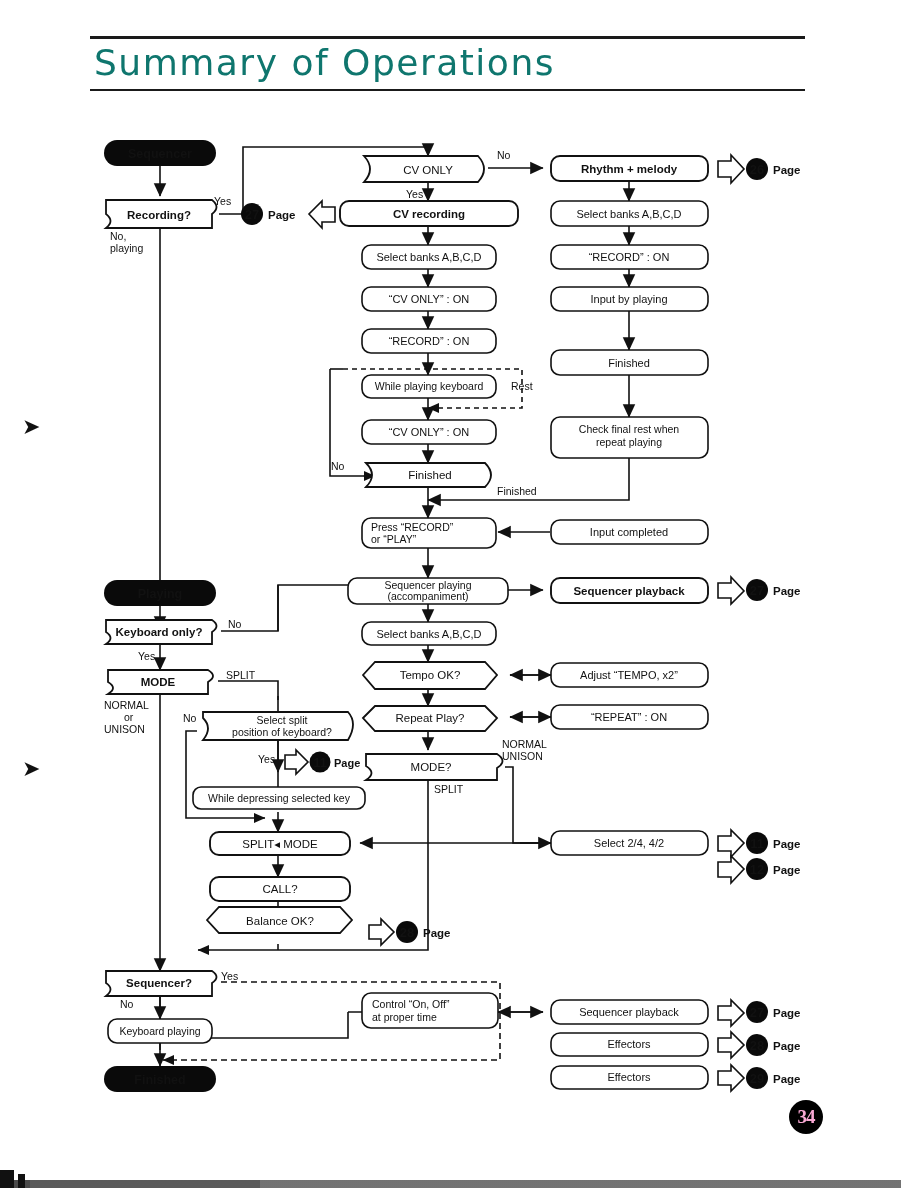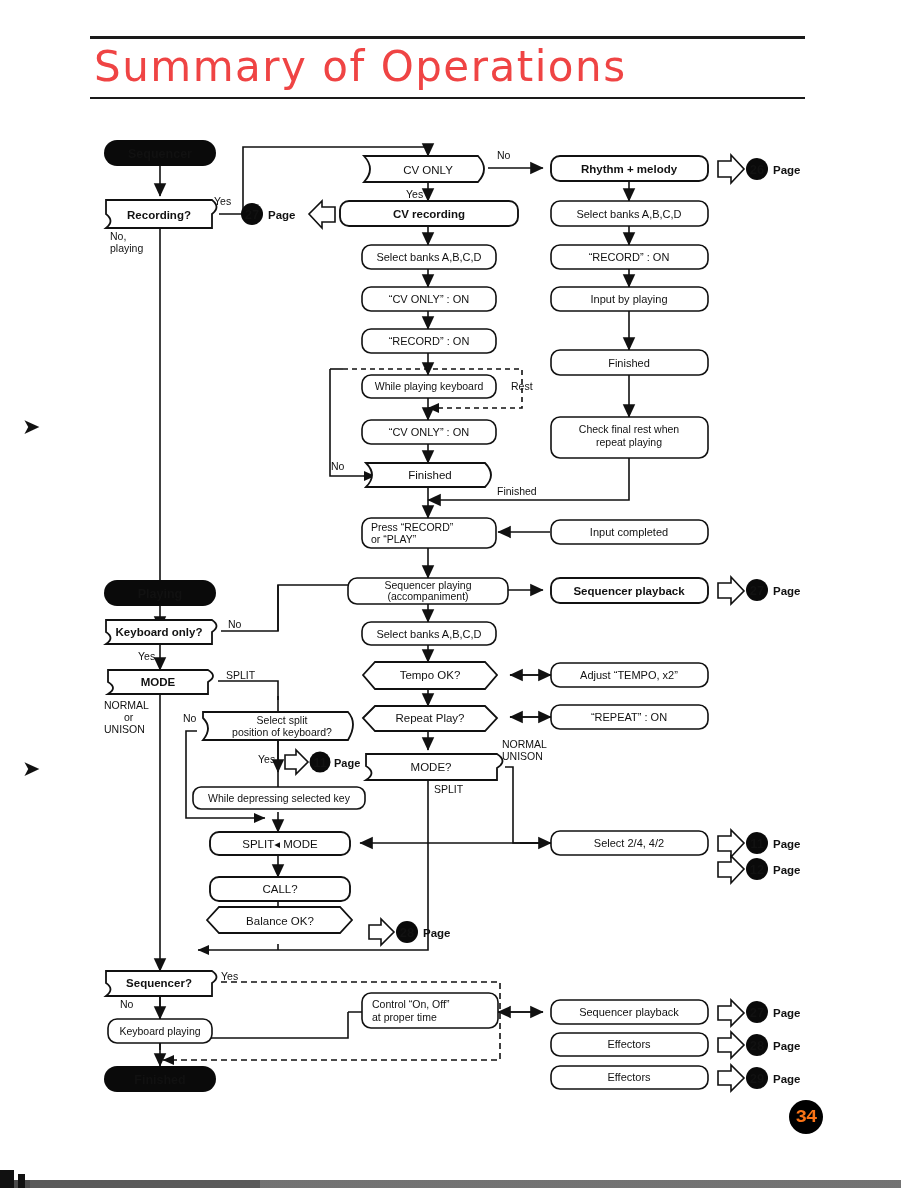--- a/index.html
+++ b/index.html
@@ -12,31 +12,31 @@
   }
   #flow{position:absolute;left:0;top:0;width:901px;height:1188px;}
   .ttl{
     position:absolute;
     left:90px; top:36px; width:715px;
   }
   .ttl .rule-top{height:3px;background:#1a1a1a;}
   .ttl .rule-bot{height:2px;background:#1a1a1a;}
   .ttl .ttl-text{
     font-family:"DejaVu Sans", sans-serif;
-    font-size:42px;
+    font-size:36px;
     letter-spacing:1.5px;
-    color:#ef4444;
+    color:#0f766e;
     padding:3px 2px 6px 4px;
     white-space:nowrap;
   }
   .pagenum{
     position:absolute; right:78px; bottom:54px;
     width:34px;height:34px;border-radius:50%;
-    background:#000; color:#f97316;
-    font-family:Liberation Mono, monospace;
+    background:#000; color:#f9a8d4;
+    font-family:Liberation Serif, serif;
     font-size:19px; font-weight:700;
     display:flex;align-items:center;justify-content:center;
     letter-spacing:-1px;
   }
   .edgeband{
     position:absolute;left:0;bottom:0;width:901px;height:8px;
     background:linear-gradient(to right,#111 0 3px,#2b2b2b 3px 30px,#3d3d3d 30px 260px,#5a5a5a 260px 901px);
     opacity:.85;
   }
   .edgeblock{position:absolute;left:0;bottom:0;width:14px;height:18px;background:#111;}

